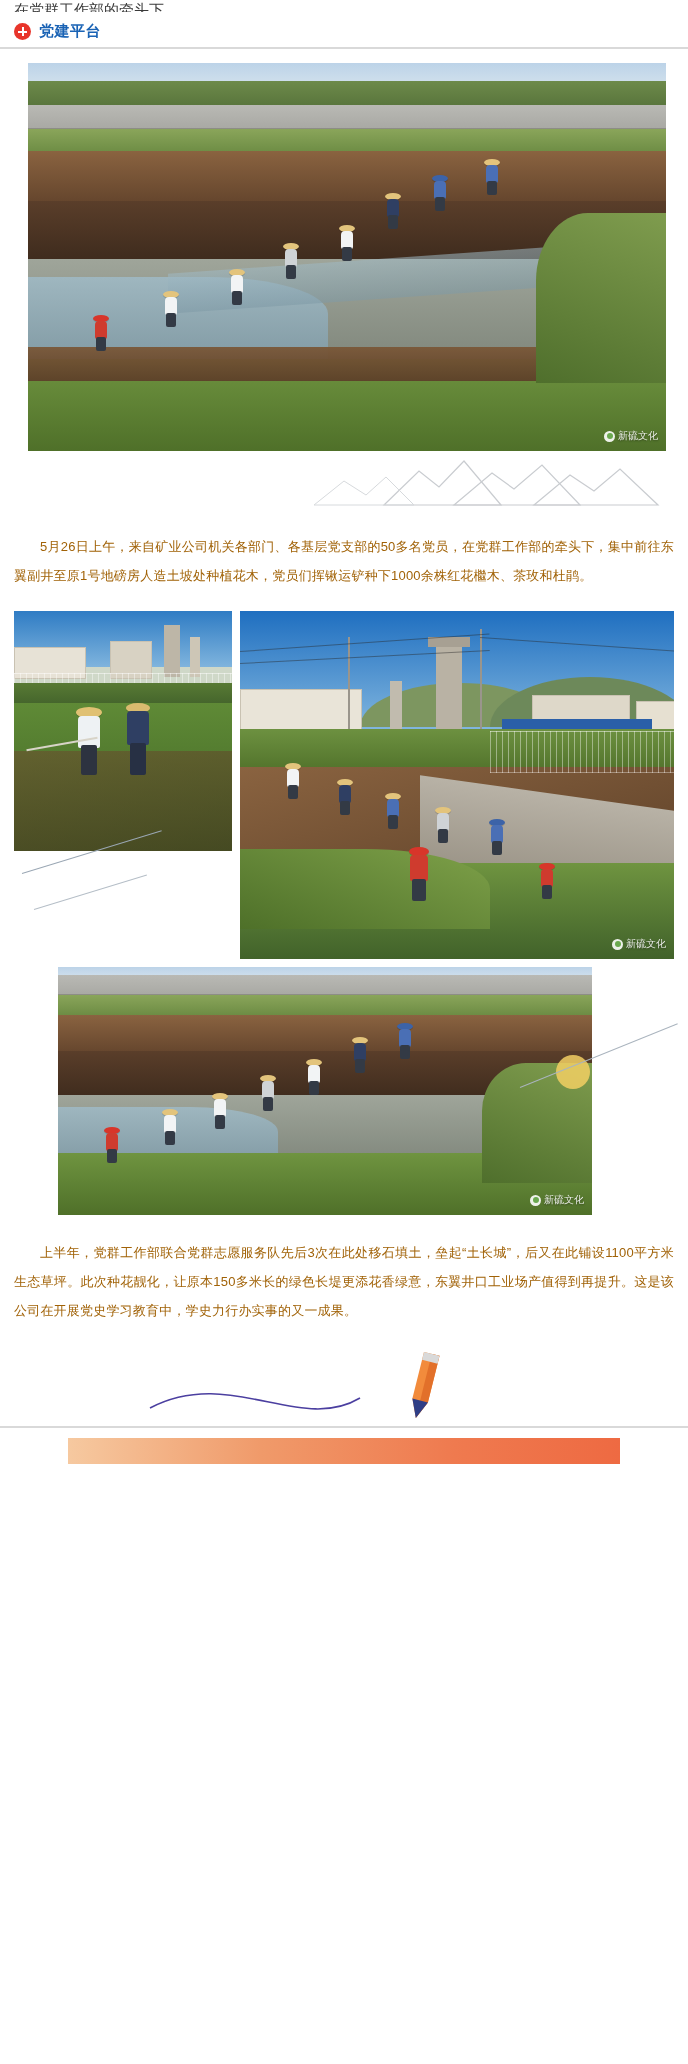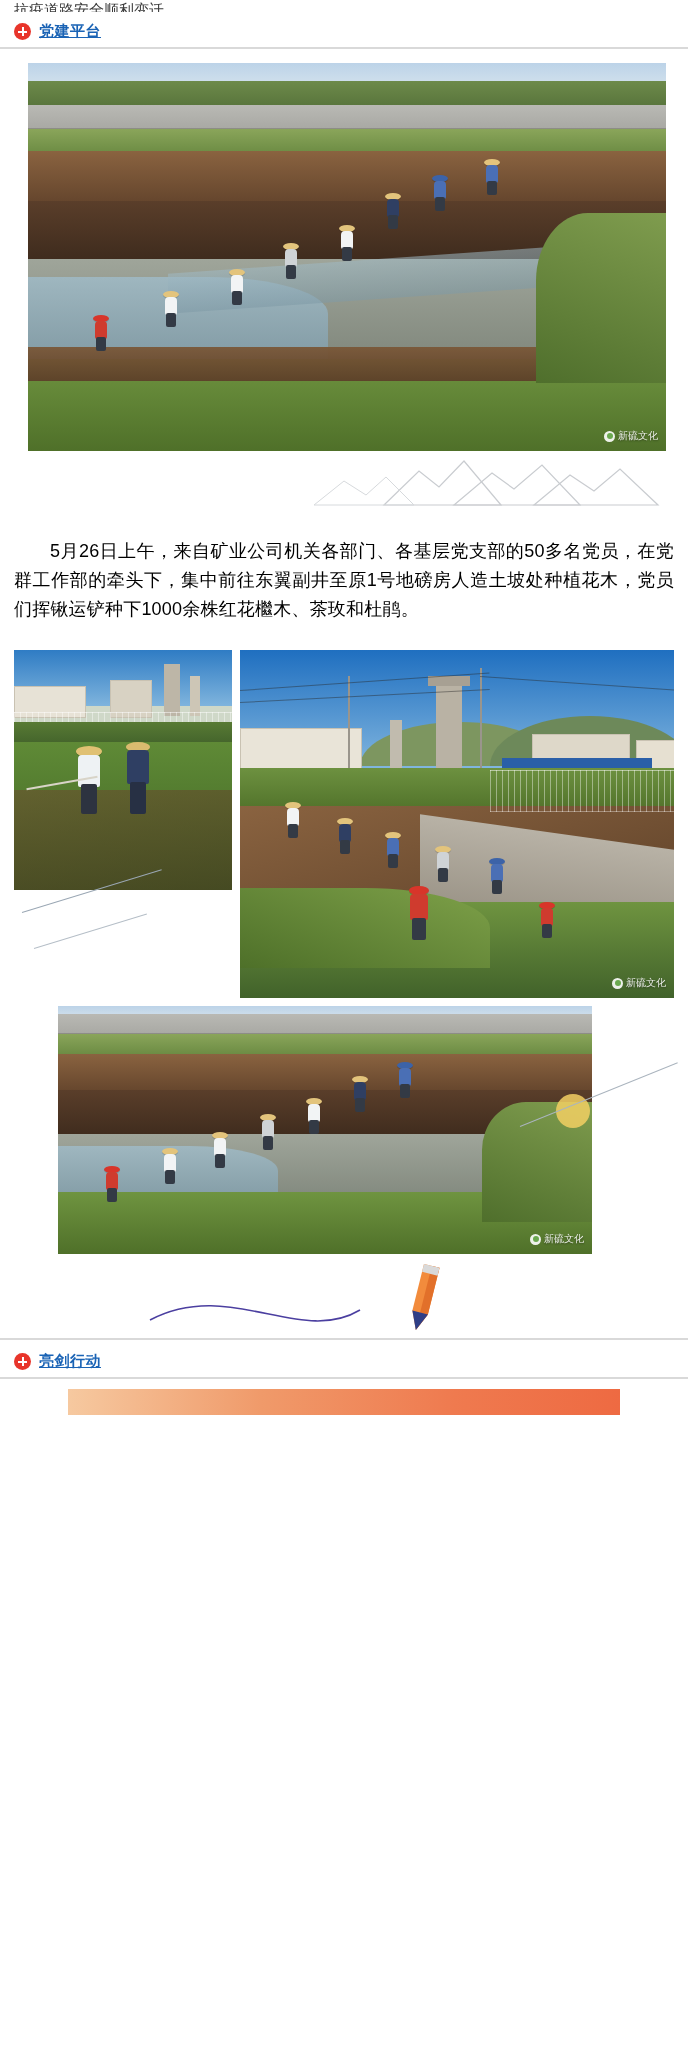--- a/index.html
+++ b/index.html
@@ -58,21 +58,20 @@
     left: 4px; right: 4px; top: 7.5px; height: 2px;
   }
   .plus-icon::after {
     top: 4px; bottom: 4px; left: 7.5px; width: 2px;
   }
   .section-header .title {
     color: #1a63b5;
     font-size: 15px;
     font-weight: bold;
     letter-spacing: .5px;
-    text-decoration: underline;
   }
 
   
   .subtitle-wrap {
     position: relative;
     text-align: center;
     padding: 18px 0 14px 0;
     height: 34px;
     box-sizing: content-box;
   }
@@ -233,23 +232,23 @@
     border-radius: 2px;
   }
   .w-white .torso { background: #f2f4f5; }
   .w-blue .torso { background: #4a6fb5; }
   .w-red .torso { background: #cf3b2e; }
   .w-navy .torso { background: #2f3f63; }
   .w-grey .torso { background: #cfd3d6; }
 
   
   .para {
-    font-size: 18px;
+    font-size: 13px;
     line-height: 29px;
-    color: #000000;
+    color: #a16207;
     text-align: justify;
     padding: 10px 14px 8px 14px;
     text-indent: 2em;
     letter-spacing: .2px;
   }
 
   
   .mtn-deco {
     position: relative;
     height: 54px;
@@ -287,21 +286,21 @@
   .divider-line {
     height: 2px;
     background: #d9d9d9;
   }
 </style>
 </head>
 <body>
 
 <div class="page">
 
-  <div class="cut-text">抗疫道路安全顺利变迁。</div>
+  <div class="cut-text">在党群工作部的牵头下。</div>
 
   <div class="section-header">
     <span class="plus-icon"></span>
     <span class="title">党建平台</span>
   </div>
 
 
   <div class="photo" style="margin:14px 22px 0 28px; height:388px;">
     <div class="scene">
       <div class="sky" style="height:36px;"></div>
@@ -542,37 +541,34 @@
       <span class="wm-dot"></span>
       <span>新硫文化</span>
     </div>
   </div>
 
   <div style="position:relative; height:0;">
     <div style="position:absolute; left:556px; top:-160px; width:34px; height:34px; border-radius:50%; background:#f2cf63; opacity:.85;"></div>
     <div class="diag-deco" style="left:520px; top:-128px; width:170px; transform:rotate(-22deg); background:#aab4be;"></div>
   </div>
 
+  <p class="para">上半年，党群工作部联合党群志愿服务队先后3次在此处移石填土，垒起“土长城”，后又在此铺设1100平方米生态草坪。此次种花靓化，让原本150多米长的绿色长堤更添花香绿意，东翼井口工业场产值得到再提升。这是该公司在开展党史学习教育中，学史力行办实事的又一成果。</p>
 
   <div class="pen-deco">
     <svg width="100%" height="80" viewBox="0 0 688 80" preserveAspectRatio="none">
       <path d="M150 62 C 230 20, 300 88, 360 52" fill="none" stroke="#4b3fa0" stroke-width="1.6"></path>
       <g transform="translate(424,6) rotate(14)">
         <path d="M0 0 L16 0 L16 48 L8 66 L0 48 Z" fill="#f28b3c"></path>
         <path d="M8 0 L16 0 L16 48 L8 66 Z" fill="#e2702a"></path>
         <path d="M0 48 L16 48 L8 66 Z" fill="#2f3e86"></path>
         <rect x="0" y="0" width="16" height="8" fill="#d9d9d9"></rect>
       </g>
     </svg>
   </div>
 
   <div class="divider-line"></div>
 
-  <div class="section-header" style="border-bottom:2px solid #d9d9d9; margin-top:6px;">
-    <span class="plus-icon"></span>
-    <span class="title">亮剑行动</span>
-  </div>
 
 
   <div class="grad-bar" style="margin:10px 68px 0 68px;"></div>
 
 
 </div>
 
 </body></html>

